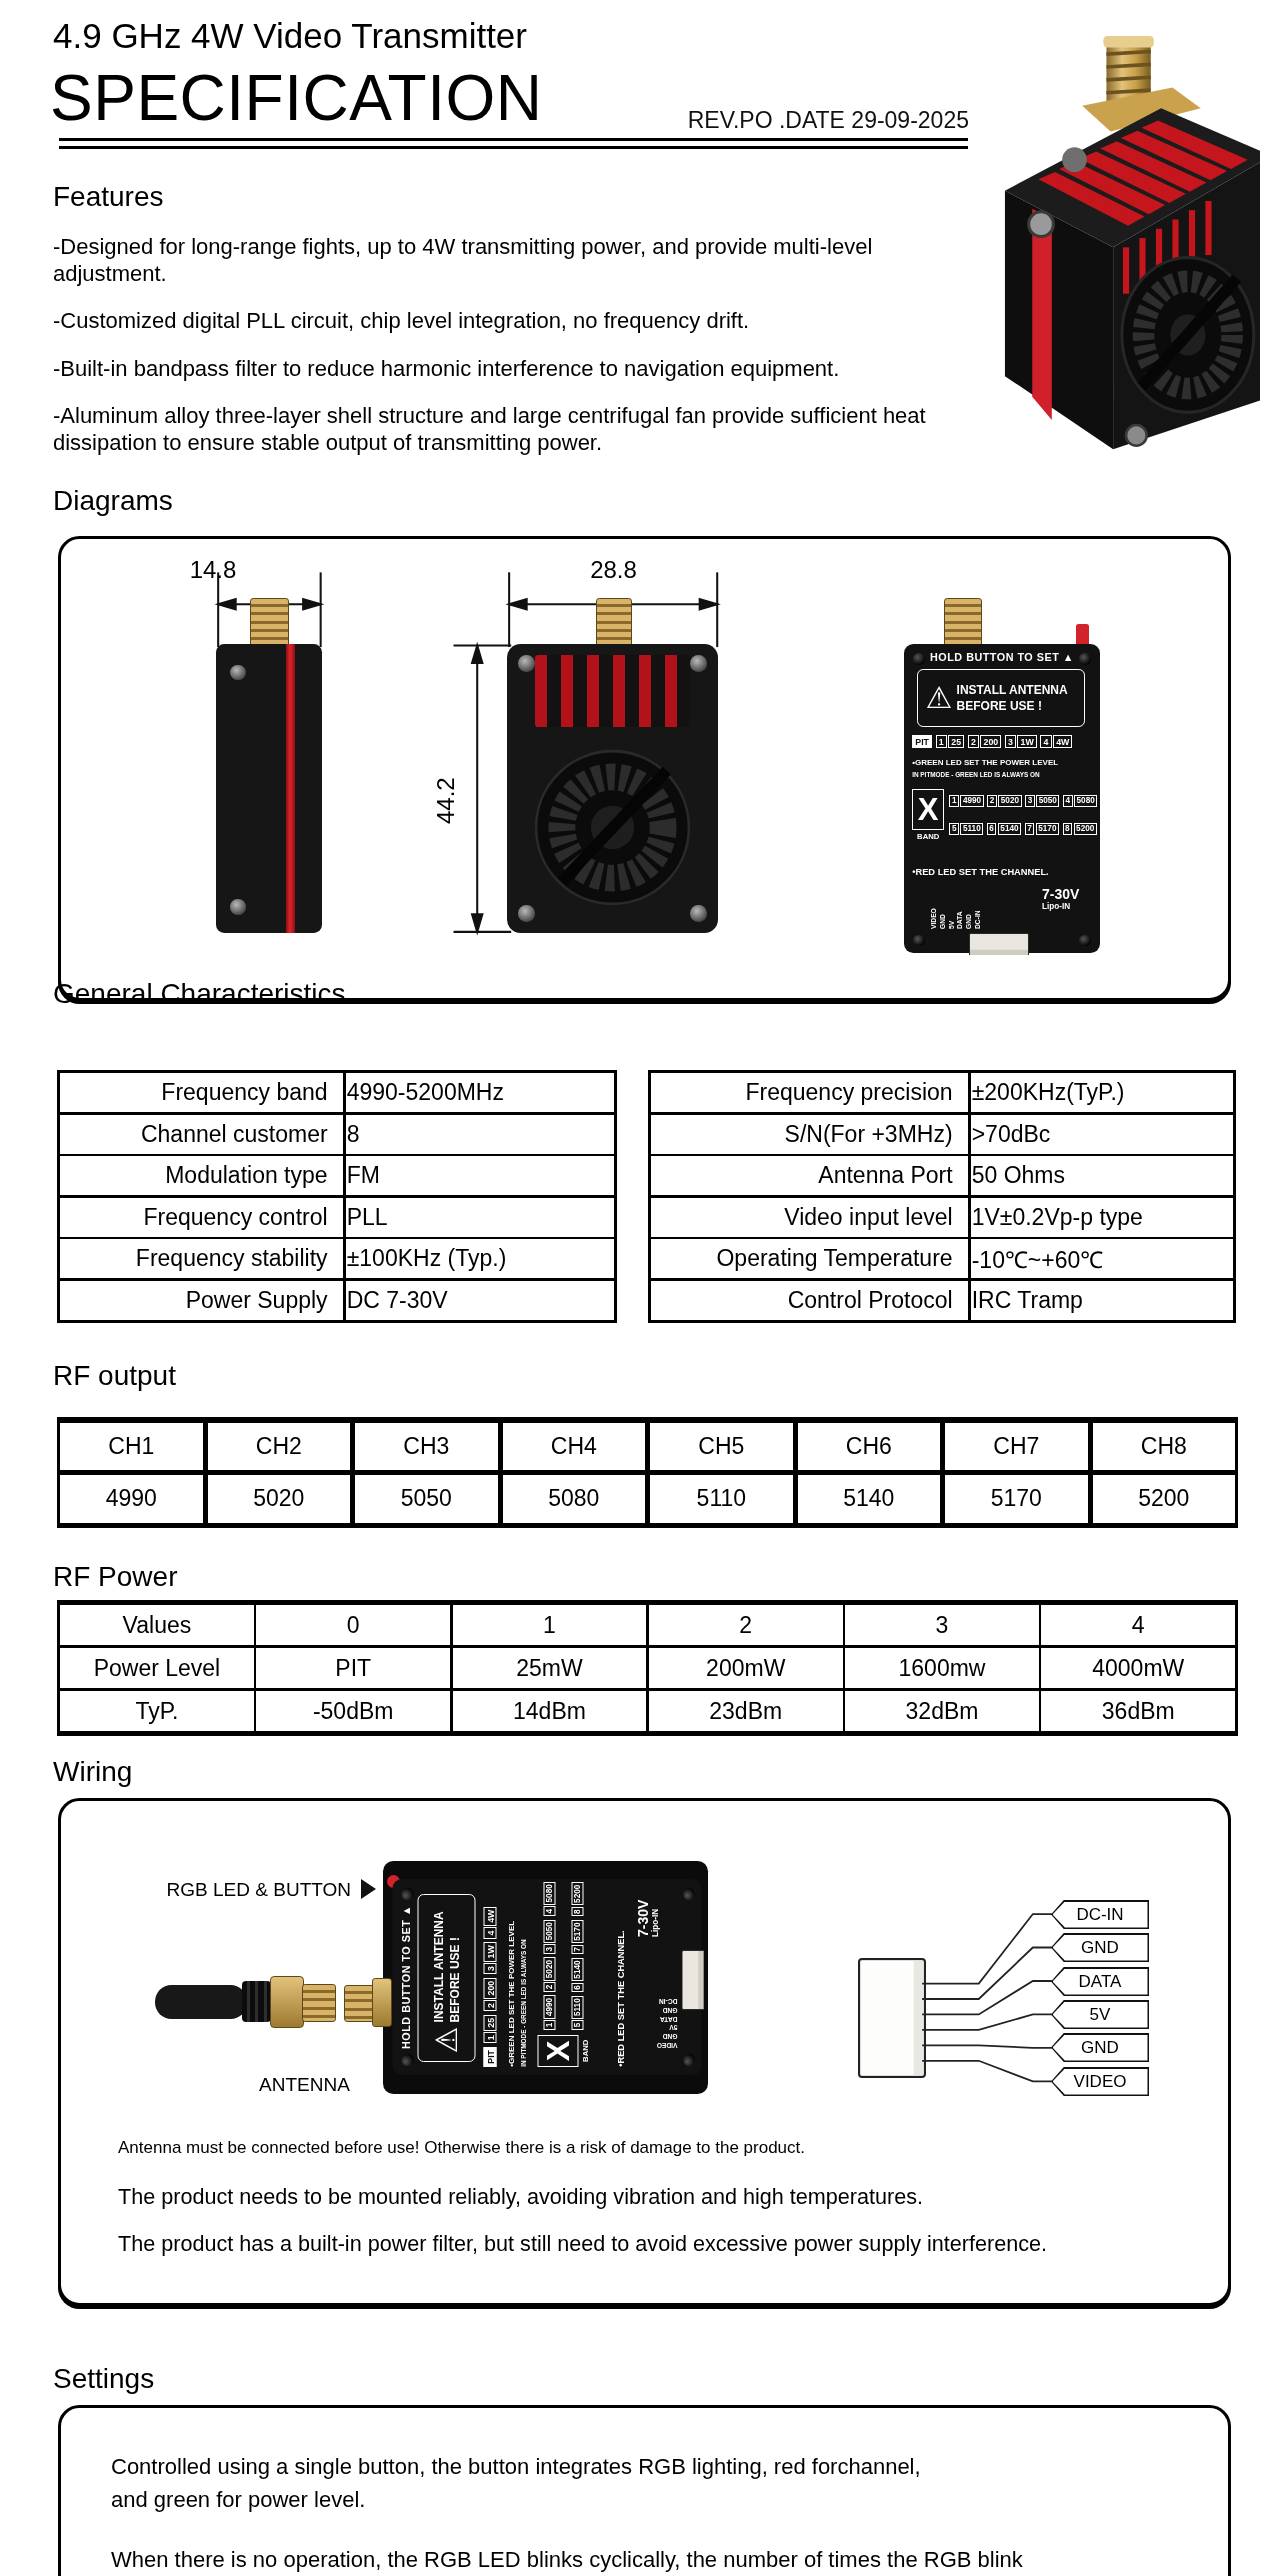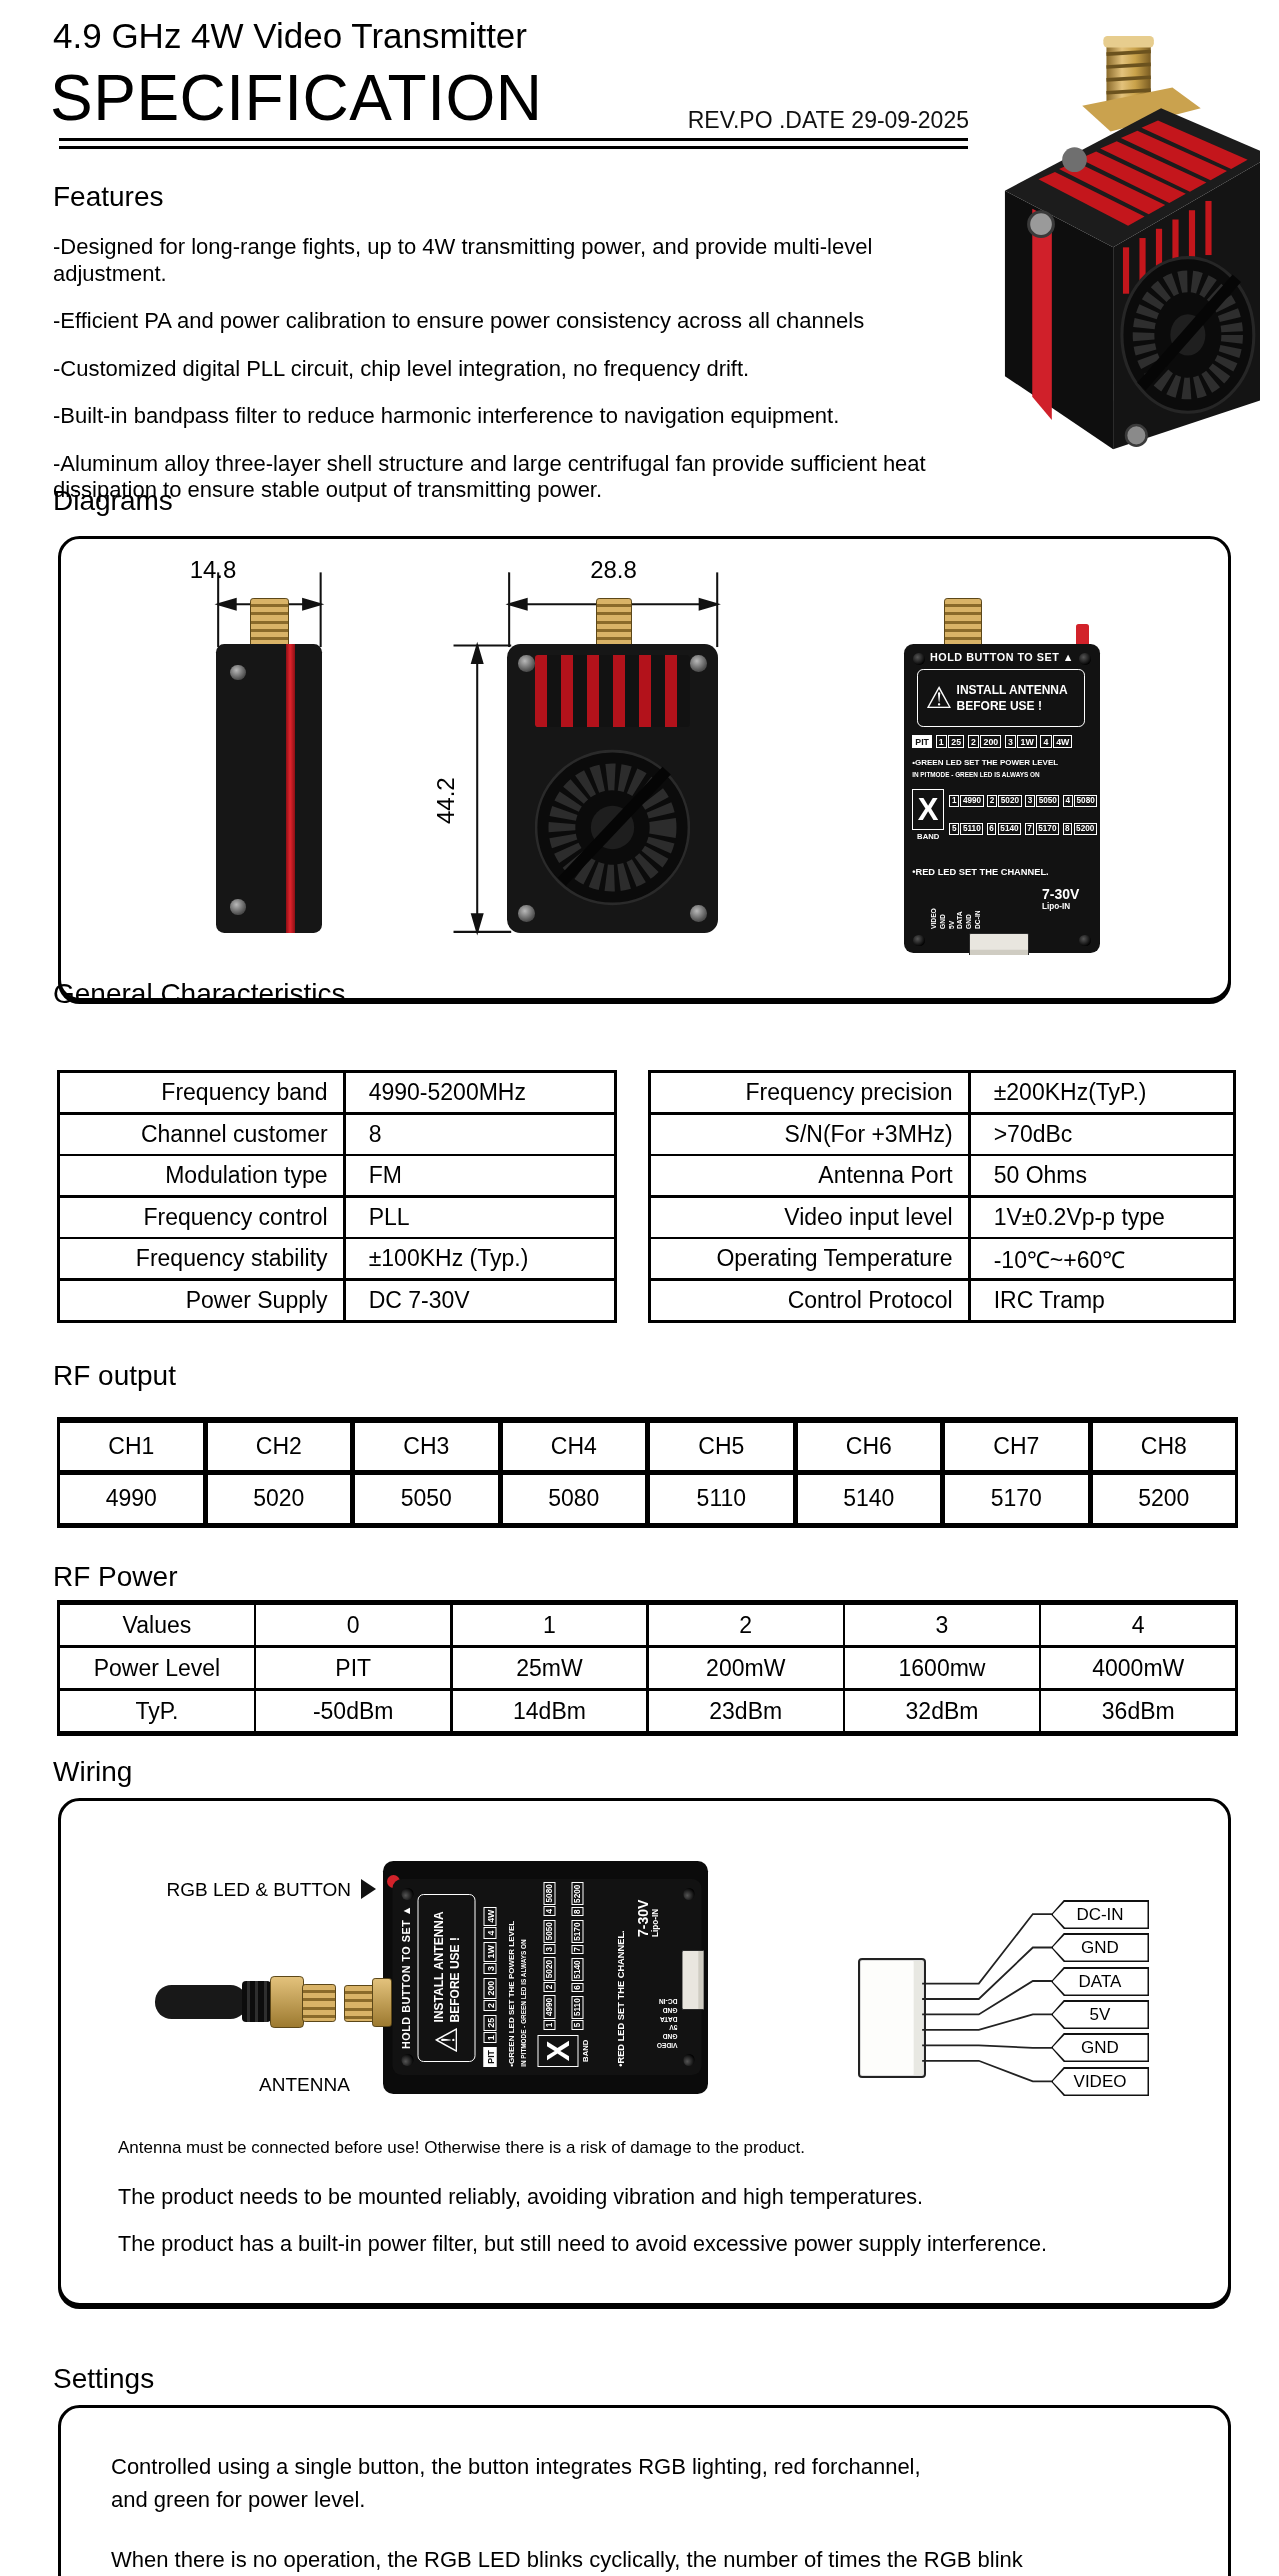--- a/index.html
+++ b/index.html
@@ -21,21 +21,21 @@
   .features .fi{margin-bottom:20.6px;white-space:pre-line;}
 
   
   .rbox{border:3.1px solid #000;border-radius:21.6px;background:#fff;
         box-shadow:0 3.1px 0 #000;}
 
   
   .tbl{display:grid;background:#000;}
   .tc{background:#fff;display:flex;align-items:center;font-size:23px;}
   .tc.lbl{justify-content:flex-end;padding-right:15.5px;text-align:right;}
-  .tc.val{justify-content:flex-start;padding-left:23px;}
+  .tc.val{justify-content:flex-start;padding-left:1px;}
   .tc.ctr{justify-content:center;padding:0;}
 
   
   .dim{font-size:24px;text-align:center;}
   .vdim{writing-mode:vertical-rl;transform:rotate(180deg);font-size:24px;}
 
   
   .body-black{background:#161616;border-radius:8.2px;}
   .sma{background:repeating-linear-gradient(180deg,#d9b367 0 5.2px,#8a6a2a 5.2px 8.2px);
        border:1px solid #5c4718;border-radius:3.1px;}
@@ -150,21 +150,20 @@
     <polygon points="148,395 186,414 186,805 148,760" fill="#d0202a"></polygon>
     <circle cx="230" cy="300" r="24" fill="#6f6f6f"></circle>
     <circle cx="165" cy="425" r="24" fill="#9a9a9a" stroke="#3a3a3a" stroke-width="6"></circle>
     <circle cx="350" cy="835" r="20" fill="#8a8a8a" stroke="#3a3a3a" stroke-width="5"></circle>
   </svg>
 
   <div class="abs h2" style="top:181px;">Features</div>
   <div class="abs features">
     <div class="fi">-Designed for long-range fights, up to 4W transmitting power, and provide multi-level
 adjustment.</div>
-    <div class="fi">-Efficient PA and power calibration to ensure power consistency across all channels</div>
     <div class="fi">-Customized digital PLL circuit, chip level integration, no frequency drift.</div>
     <div class="fi">-Built-in bandpass filter to reduce harmonic interference to navigation equipment.</div>
     <div class="fi">-Aluminum alloy three-layer shell structure and large centrifugal fan provide sufficient heat
 dissipation to ensure stable output of transmitting power.</div>
   </div>
 
   <div class="abs h2" style="top:485px;">Diagrams</div>
   <div class="abs rbox" style="left:58px;top:536px;width:1167px;height:459px;"></div>
 
   <svg class="abs" style="left:58px;top:536px;" width="1167" height="459" viewBox="0 0 2266 890">

